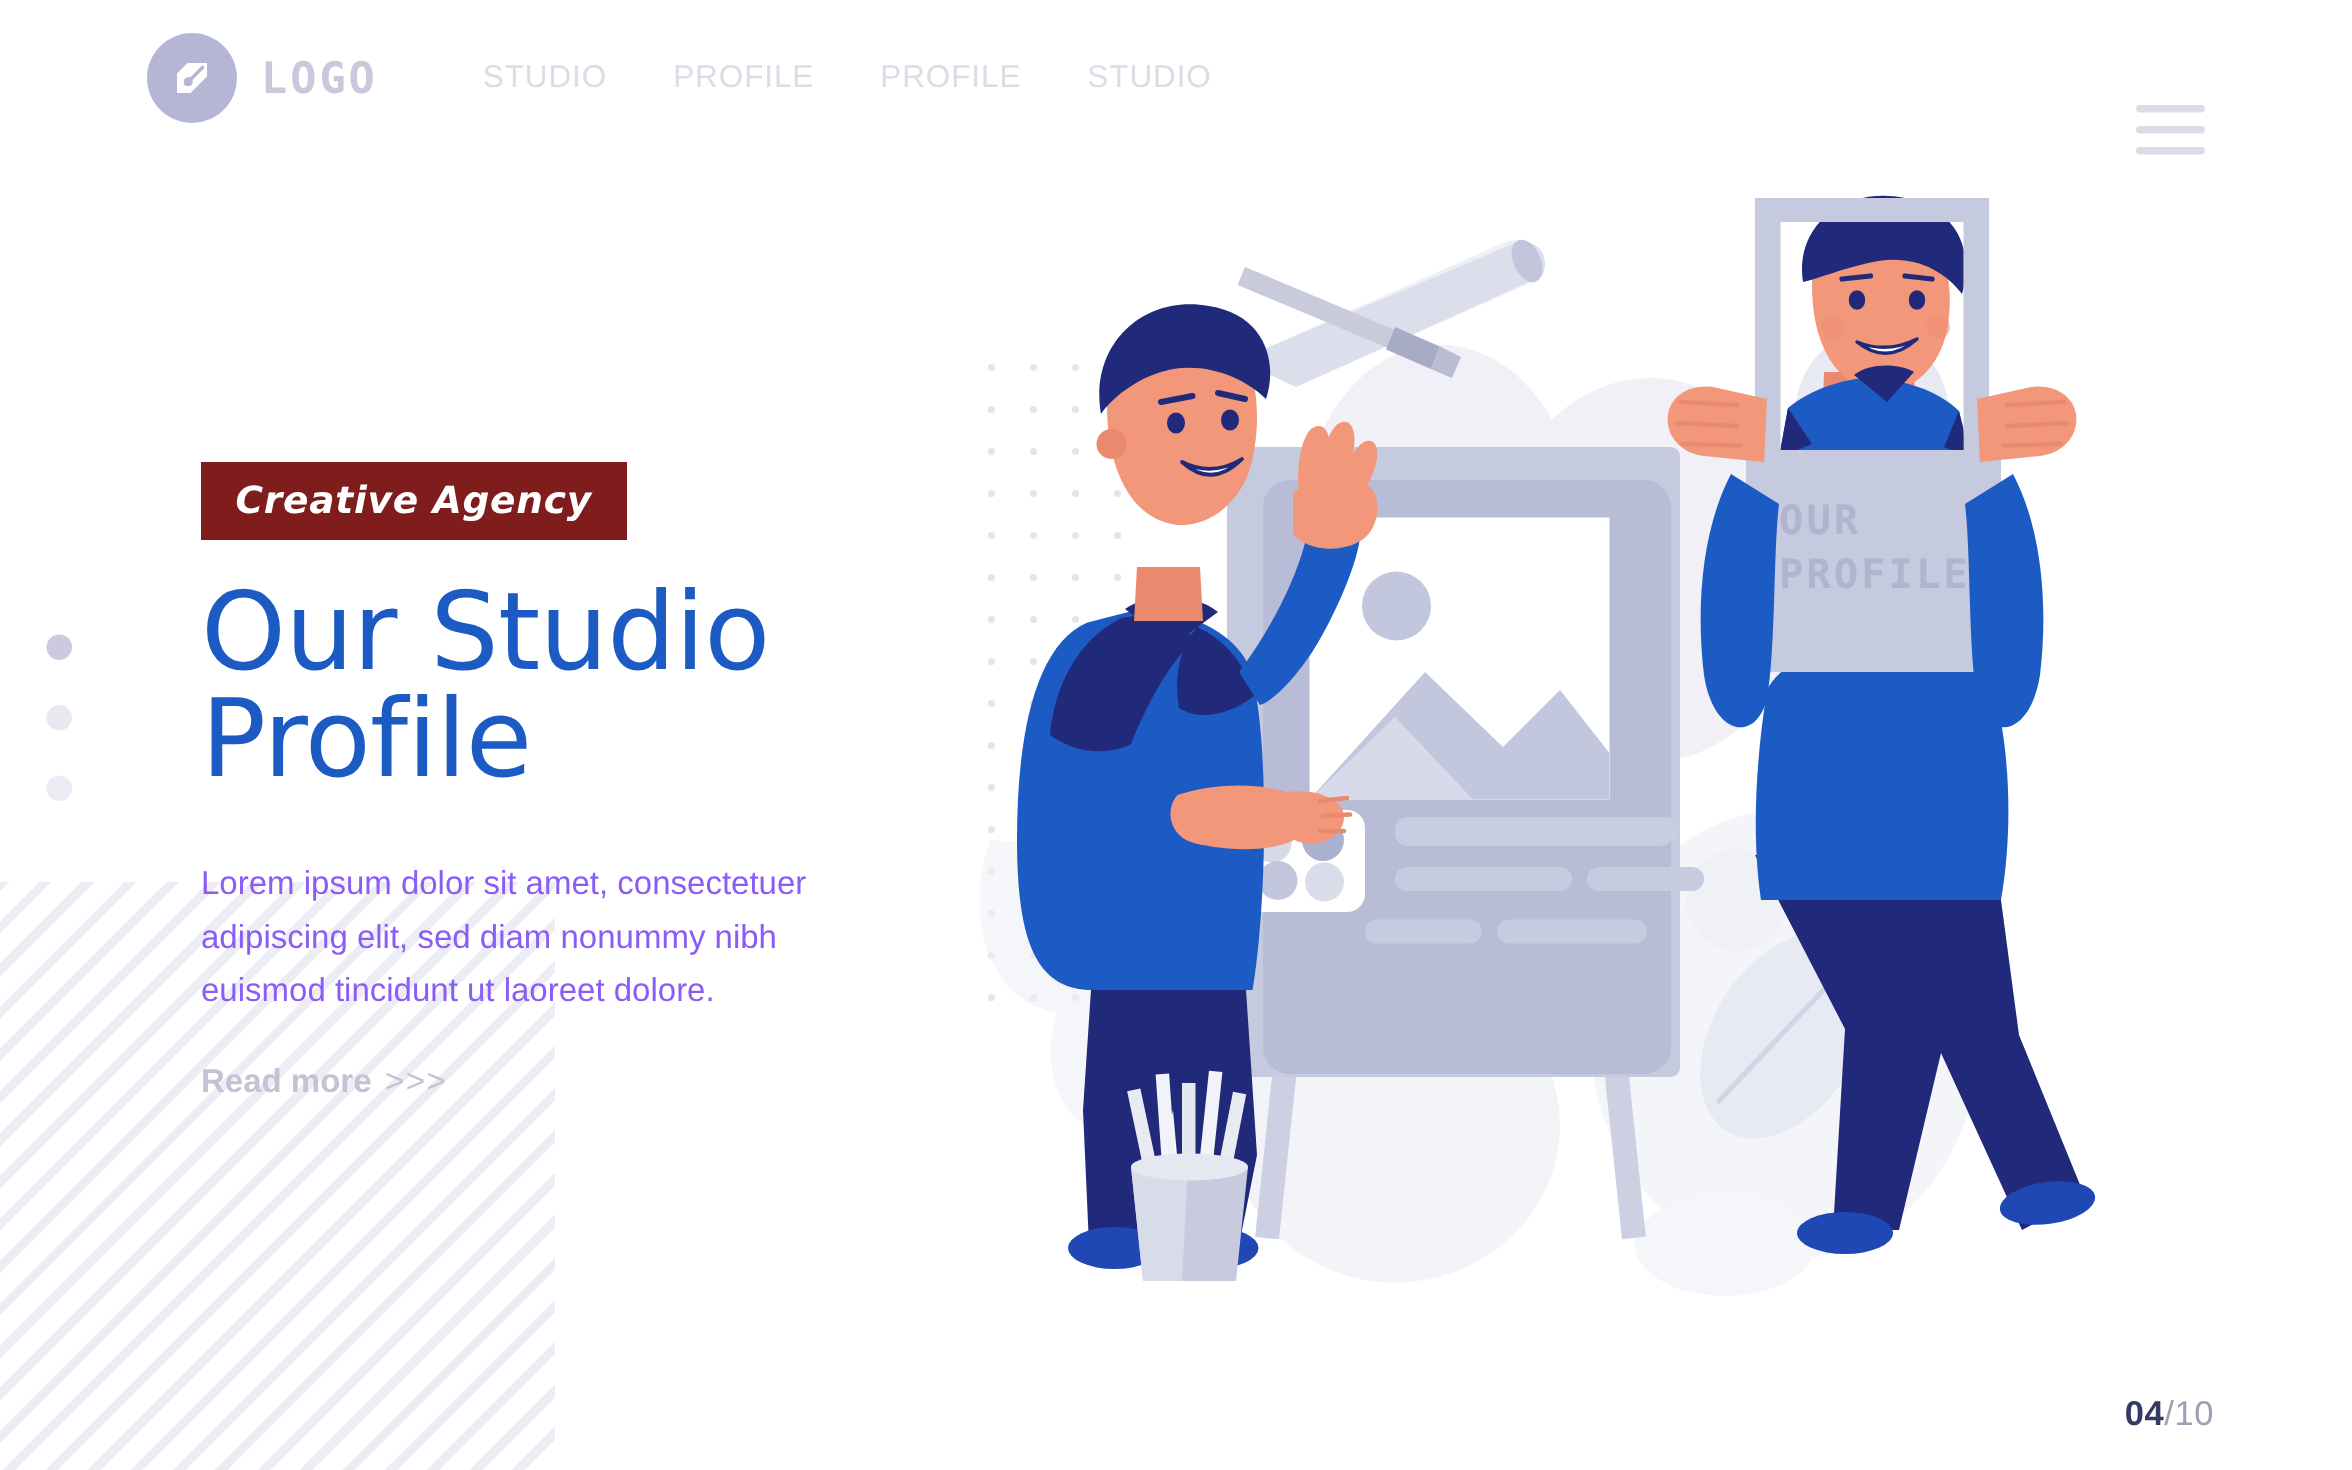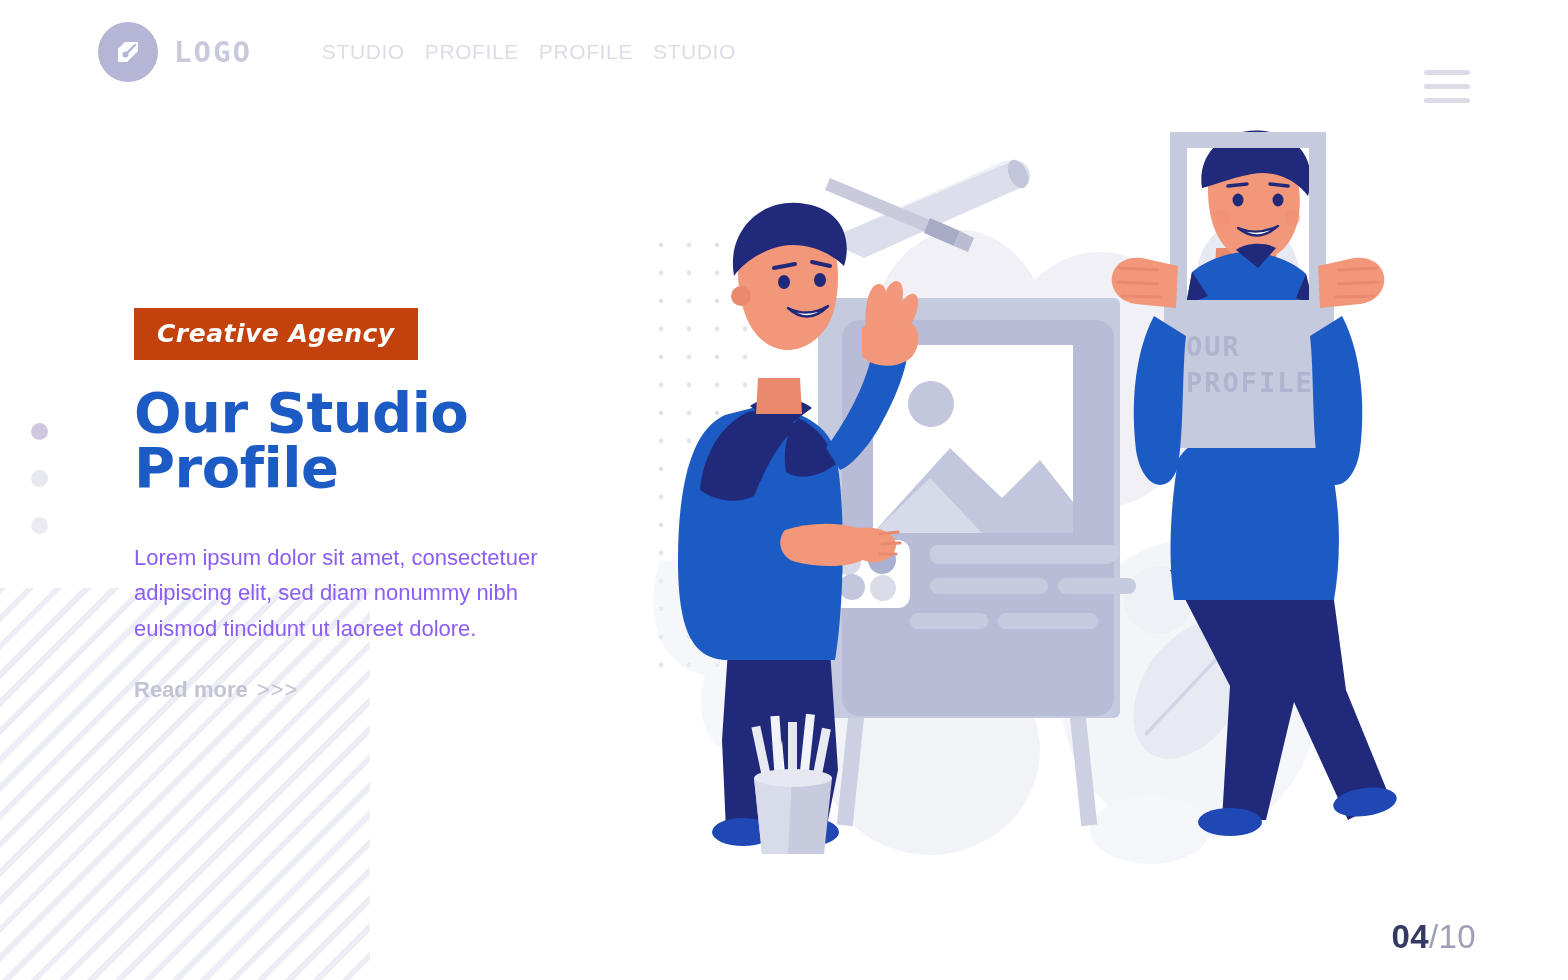--- a/index.html
+++ b/index.html
@@ -69,21 +69,21 @@
     font-size: 29px;
     font-weight: 700;
     letter-spacing: 2px;
     color: #c9c9de;
     font-family: "DejaVu Sans Mono", monospace;
   }
 
   .nav {
     display: flex;
     align-items: center;
-    gap: 20px;
+    gap: 44px;
     margin-left: 70px;
     margin-top: -80px;
   }
 
   .nav-item {
     font-size: 21px;
     letter-spacing: 0.6px;
     color: #dcdce6;
     cursor: pointer;
     white-space: nowrap;
@@ -127,35 +127,35 @@
   
   .content {
     position: absolute;
     left: 134px;
     top: 308px;
     width: 520px;
   }
 
   .badge {
     display: inline-block;
-    background: #c2410c;
+    background: #7f1d1d;
     color: #ffffff;
     font-size: 25px;
     font-weight: 700;
     font-style: italic;
     padding: 11px 23px 12px 23px;
     letter-spacing: 0.5px;
     font-family: "DejaVu Sans", sans-serif;
   }
 
   .headline {
     margin-top: 26px;
-    font-size: 56px;
+    font-size: 72px;
     line-height: 0.98;
-    font-weight: 700;
+    font-weight: 400;
     color: #1d5bc4;
     letter-spacing: -0.5px;
     font-family: "DejaVu Sans", sans-serif;
   }
 
   .body-text {
     margin-top: 44px;
     font-size: 22px;
     line-height: 1.62;
     color: #8b5cf6;
@@ -173,21 +173,21 @@
     cursor: pointer;
     justify-content: flex-end;
   }
   .chevrons { letter-spacing: 1px; font-weight: 500; }
 
   
   .pagination {
     position: absolute;
     right: 92px;
     bottom: 24px;
-    font-size: 33px;
+    font-size: 23px;
     color: #9e9fb4;
     letter-spacing: 0.4px;
   }
   .pagination .current {
     color: #343a63;
     font-weight: 700;
   }
 
   
   .illustration {

